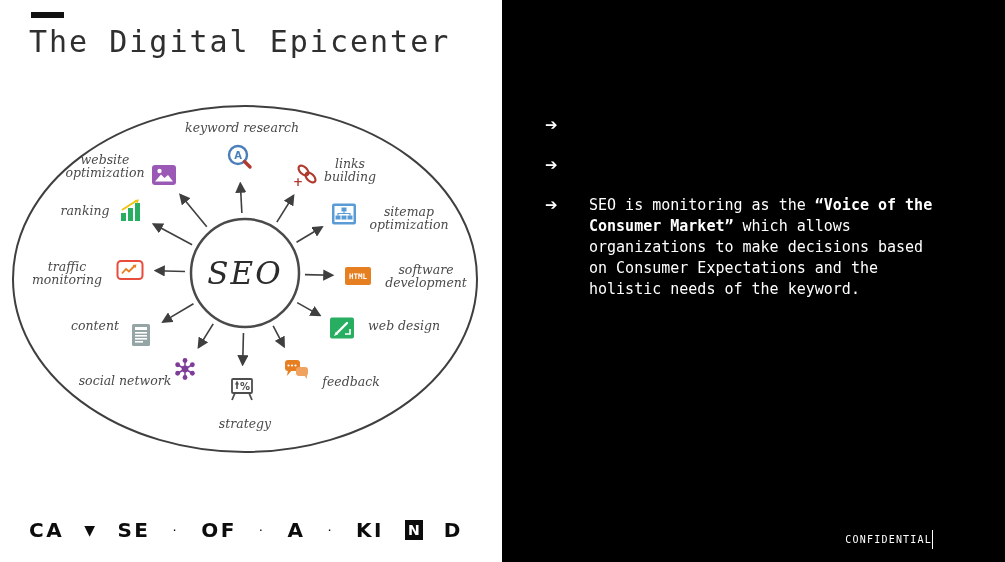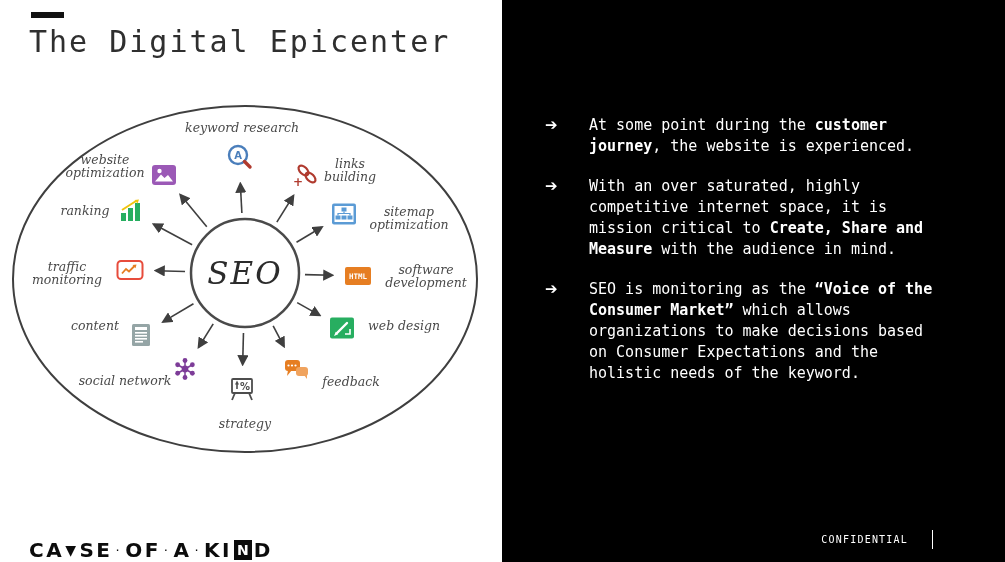--- a/index.html
+++ b/index.html
@@ -7,38 +7,38 @@
          font-family:"DejaVu Sans Mono",monospace;background:#c2410c;}
   .left{position:relative;width:502px;height:562px;background:#fff;flex:0 0 502px;}
   .right{position:relative;width:503px;height:562px;background:#000;color:#fff;flex:0 0 503px;}
 
   .title-dash{position:absolute;left:31px;top:12px;width:33px;height:6px;background:#111;}
   .title{position:absolute;left:29px;top:24px;margin:0;font-weight:400;
          font-family:"DejaVu Sans Mono",monospace;font-size:30px;letter-spacing:2px;color:#2f2f2f;}
 
   #seo-diagram{position:absolute;left:5px;top:98px;}
 
-  .logo{position:absolute;left:29px;top:538px;display:flex;align-items:center;
+  .logo{position:absolute;left:29px;top:518px;display:flex;align-items:center;
         font-family:"DejaVu Sans",sans-serif;font-weight:700;font-size:20px;
-        letter-spacing:2.5px;color:#0c0c0c;}
+        letter-spacing:2.5px;color:#0c0c0c;gap:19px;}
   .lg-txt{white-space:pre;}
   .lg-tri{font-size:14px;margin:0 1px;}
   .lg-dot{font-size:13px;margin:0 3px;font-weight:400;}
   .lg-block{background:#0c0c0c;color:#fff;font-size:14px;line-height:20px;
             padding:0 3px;margin:0 2px;letter-spacing:0;}
 
   .bullets{position:absolute;top:115px;left:43px;display:flex;flex-direction:column;gap:19px;}
   .bullet{display:flex;align-items:flex-start;}
   .marker{flex:0 0 44px;font-family:"DejaVu Sans",sans-serif;font-size:15px;line-height:21px;color:#fff;}
   .btext{width:356px;font-size:15px;line-height:21px;color:#fff;
          font-family:"DejaVu Sans Mono",monospace;}
   .btext b{font-weight:bold;}
 
   .confidential{position:absolute;right:72px;bottom:13px;font-size:10px;letter-spacing:1.2px;
-                color:#fff;padding-right:24px;border-right:1px solid #fff;line-height:19px;
+                color:#fff;padding-right:0;border-right:1px solid #fff;line-height:19px;
                 font-family:"DejaVu Sans Mono",monospace;}
 </style>
 </head>
 <body>
 
 <div class="slide">
   <div class="left">
     <div class="title-dash"></div>
     <h1 class="title">The Digital Epicenter</h1>
     <svg id="seo-diagram" width="480" height="360" viewBox="0 0 480 360">
@@ -177,25 +177,23 @@
         <span class="lg-dot">·</span>
         <span class="lg-txt">KI</span>
         <span class="lg-block">N</span>
         <span class="lg-txt">D</span>
       </div>
   </div>
   <div class="right">
     <div class="bullets" id="bullet-list">
         <div class="bullet">
           <span class="marker">➔</span>
-          <div class="btext"><span>At some point during the </span><b>customer journey</b><span>, the website is experienced.</span></div>
         </div>
         <div class="bullet">
           <span class="marker">➔</span>
-          <div class="btext"><span>With an over saturated, highly competitive internet space, it is mission critical to </span><b>Create, Share and Measure</b><span> with the audience in mind.</span></div>
         </div>
         <div class="bullet">
           <span class="marker">➔</span>
           <div class="btext"><span>SEO is monitoring as the </span><b>“Voice of the Consumer Market”</b><span> which allows organizations to make decisions based on Consumer Expectations and the holistic needs of the keyword.</span></div>
         </div>
       </div>
     <div class="confidential">CONFIDENTIAL</div>
   </div>
 </div>
 

